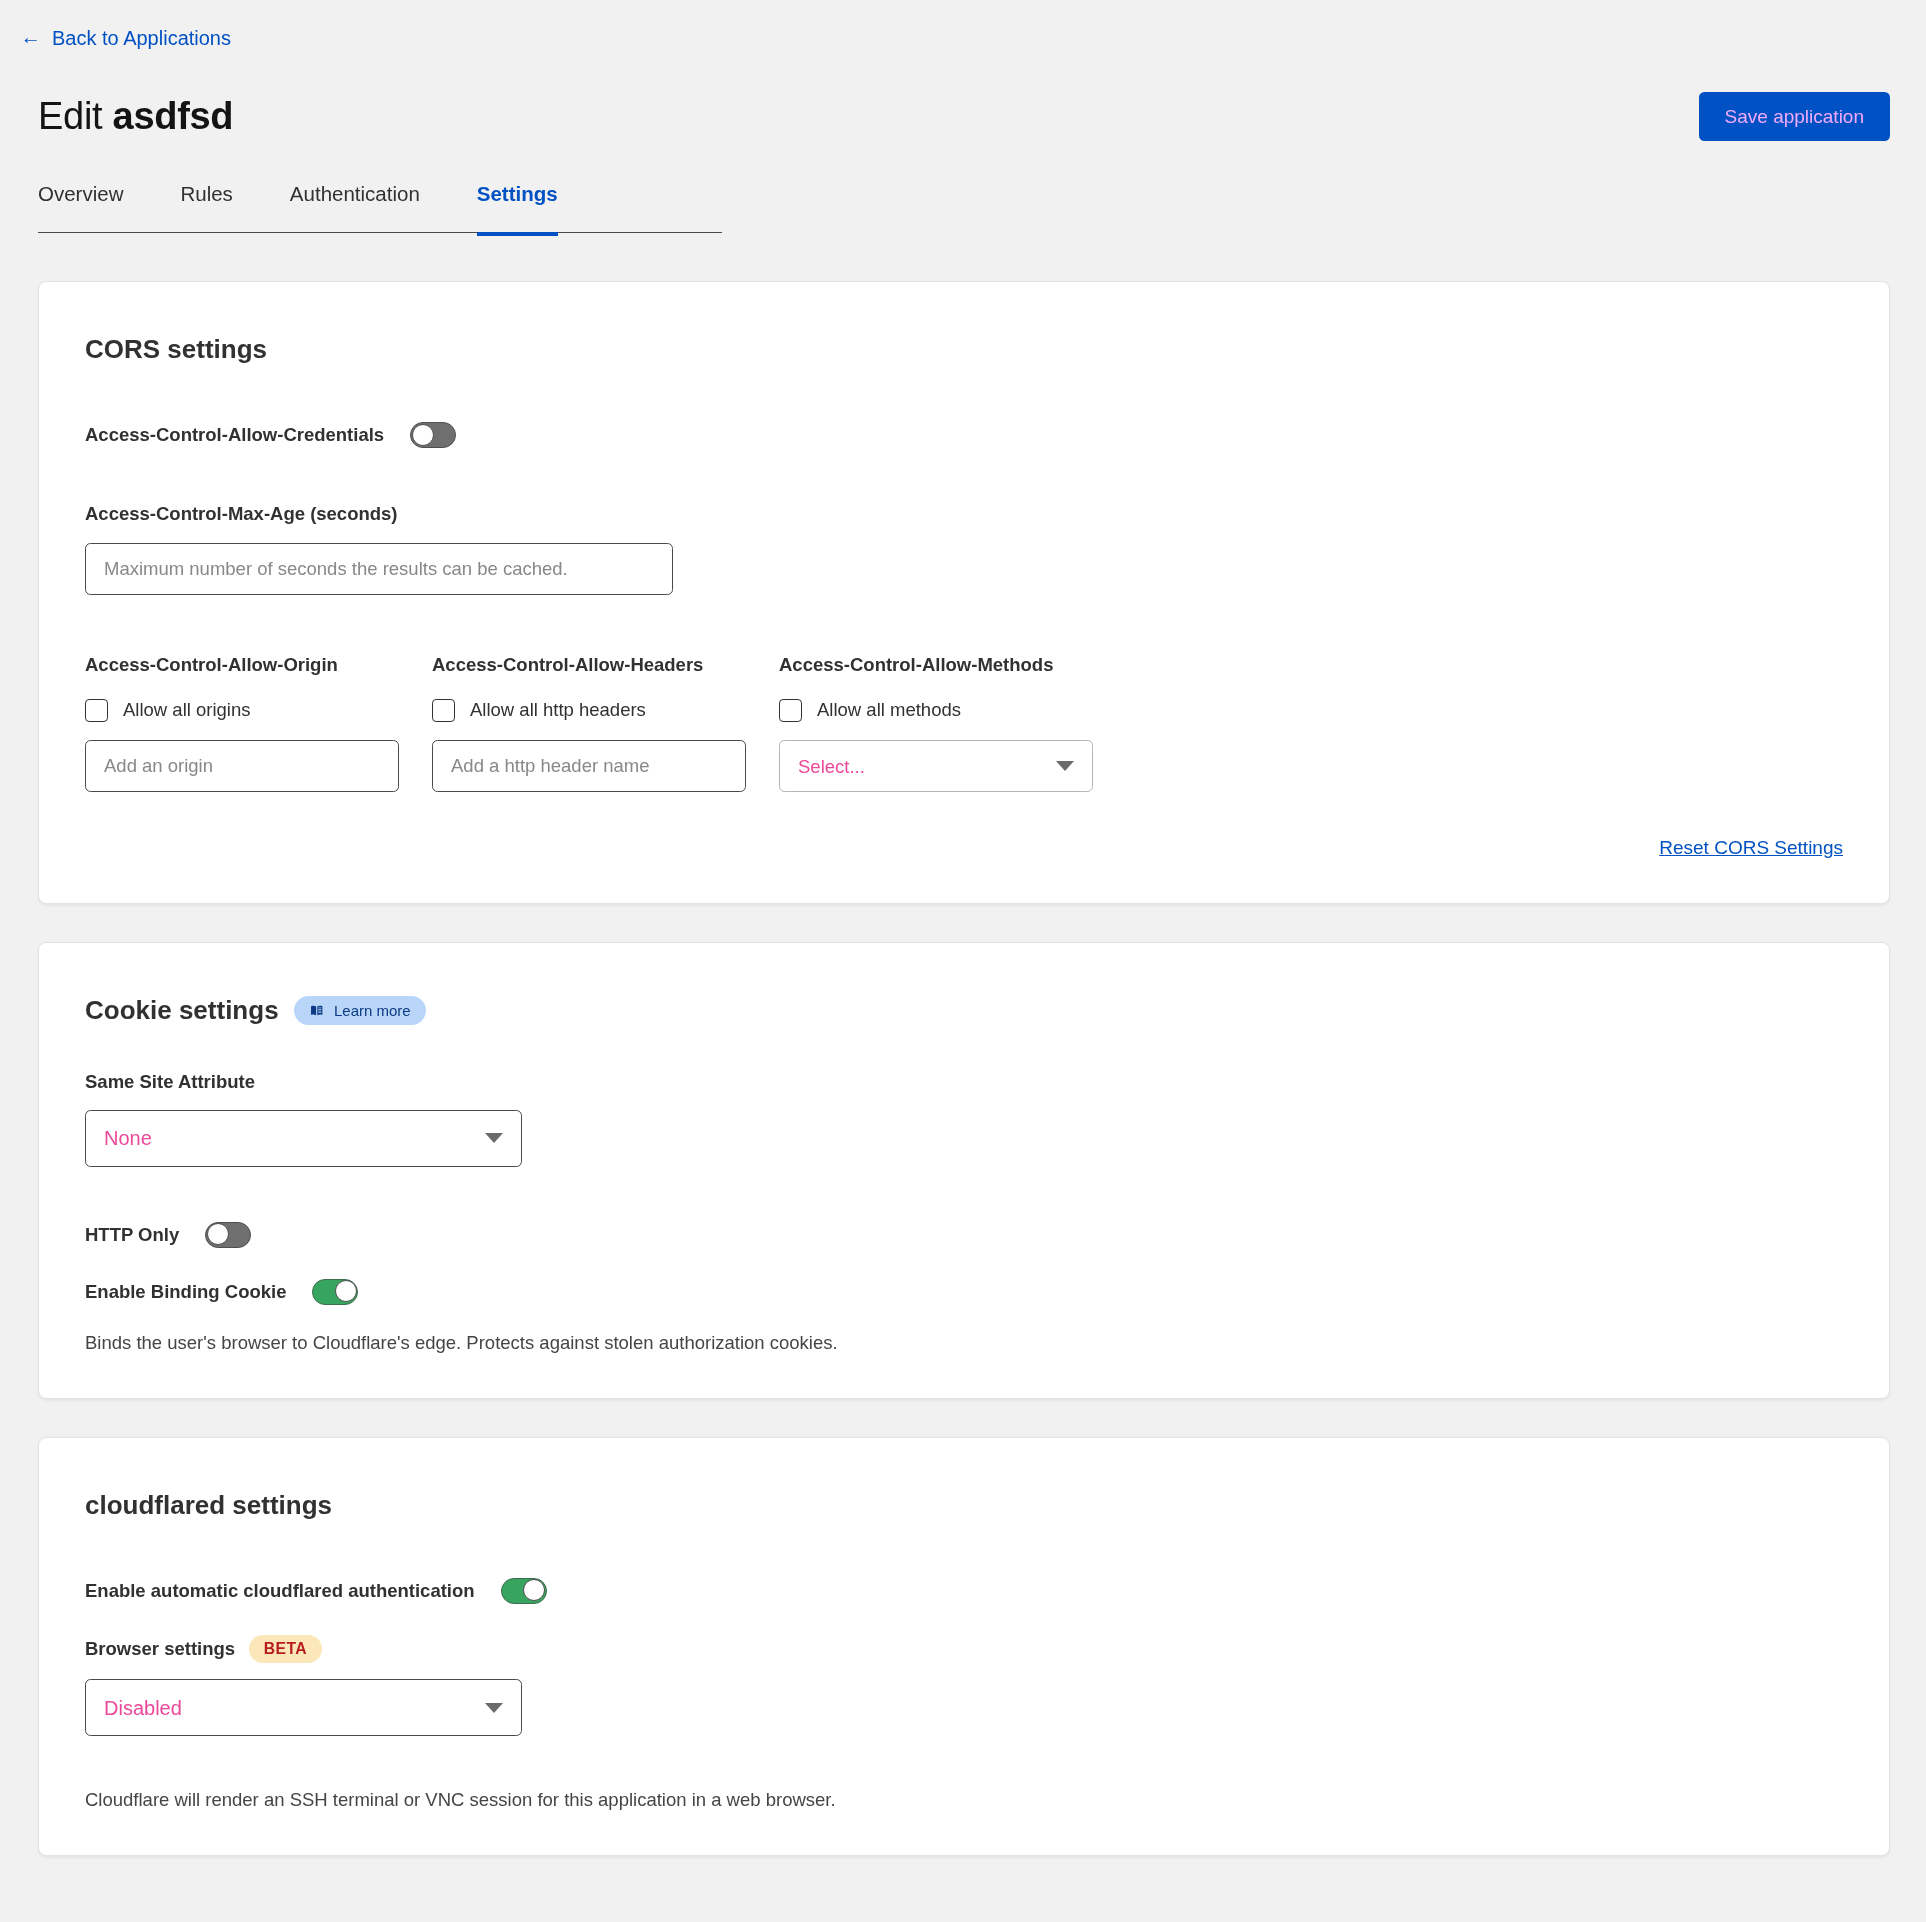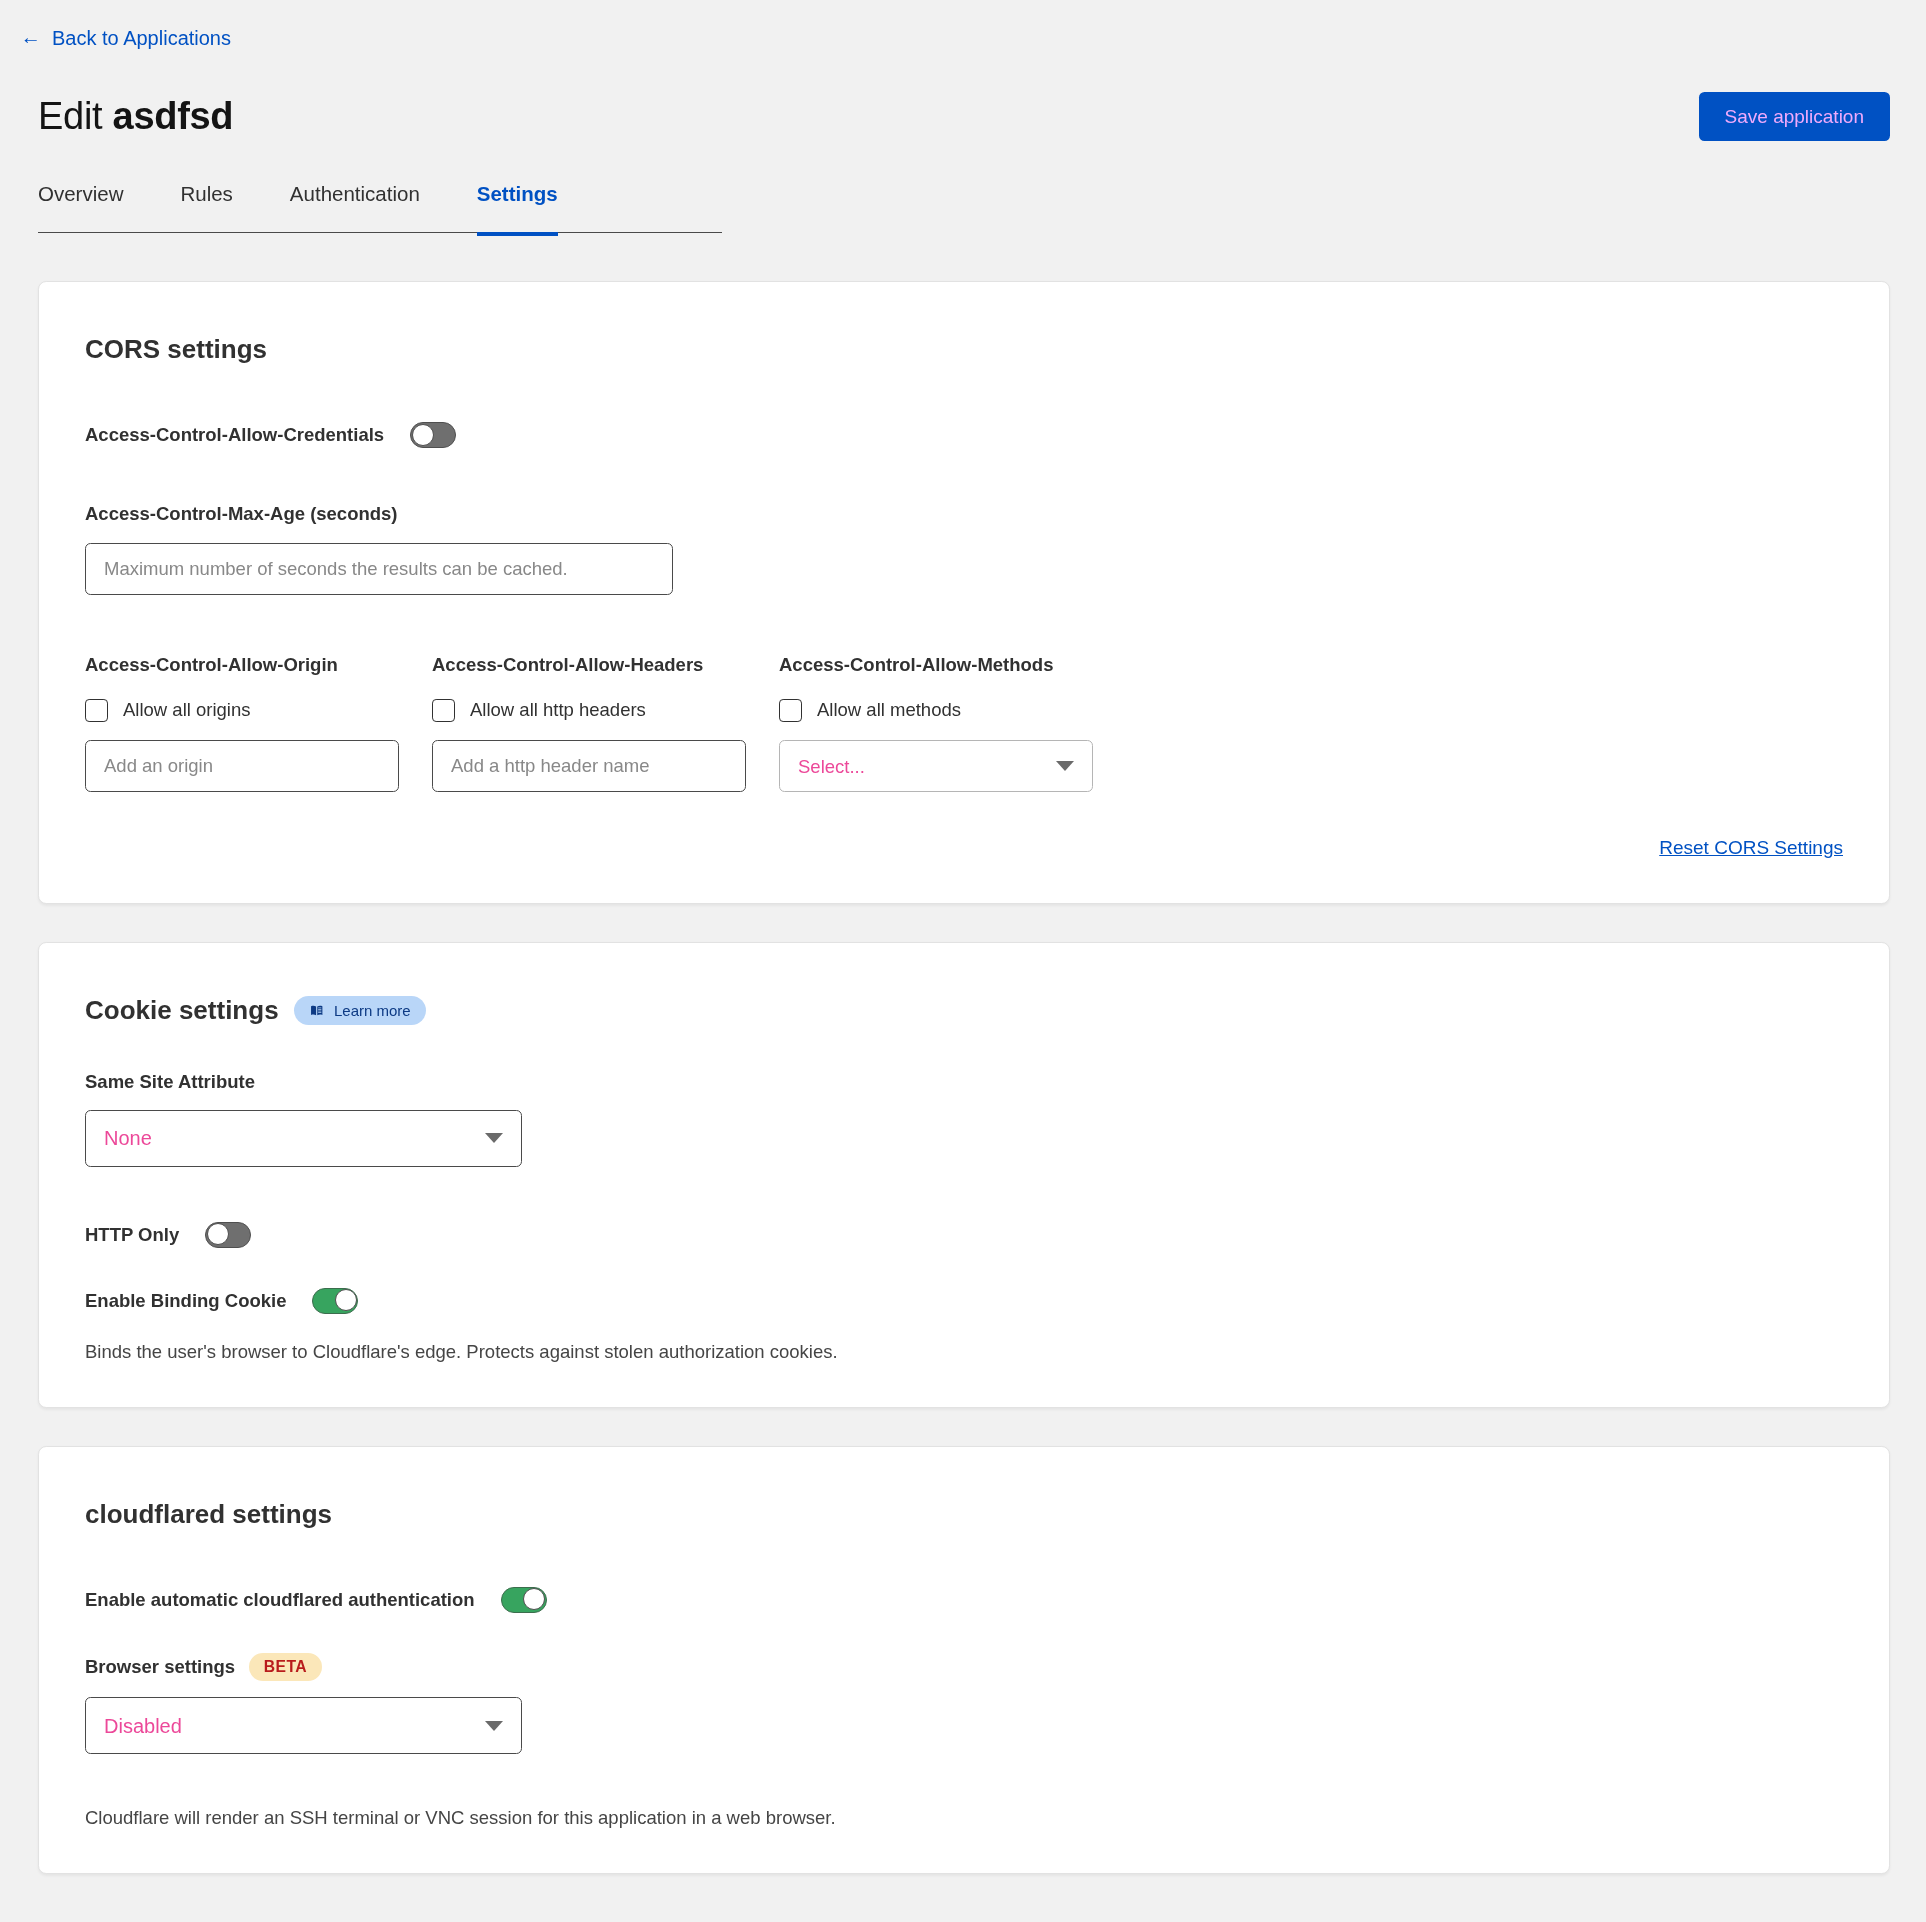--- a/index.html
+++ b/index.html
@@ -278,21 +278,21 @@
   }
 
   .help-text {
     font-size: 18.5px;
     color: #454545;
     margin-top: 27px;
   }
   .help-text.big-gap { margin-top: 53px; }
 
   .row-gap-lg { margin-top: 55px; }
-  .row-gap-md { margin-top: 40px; }
+  .row-gap-md { margin-top: 31px; }
 </style>
 </head>
 <body>
 
 <div class="page">
 
   <a class="back-link">
     <span class="back-arrow">←</span>
     <span>Back to Applications</span>
   </a>

